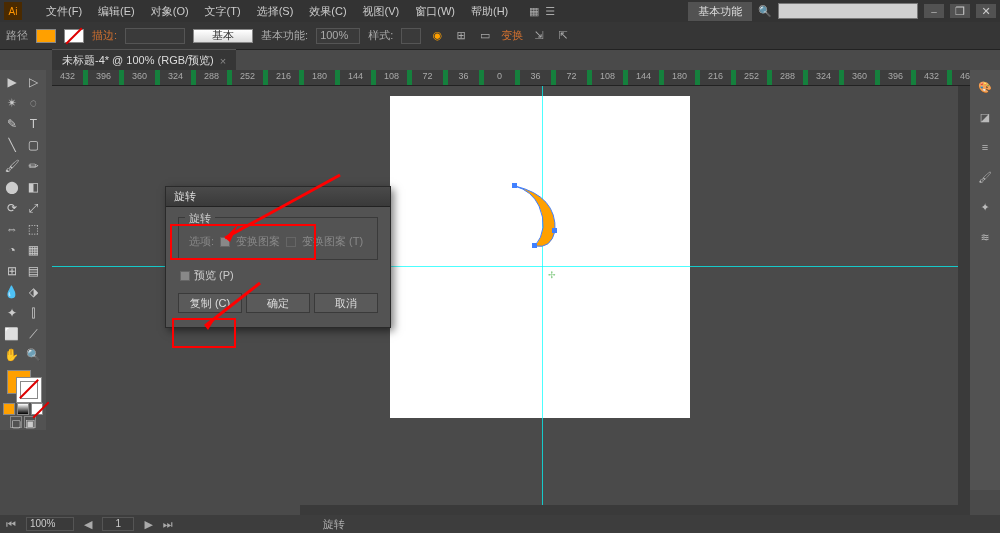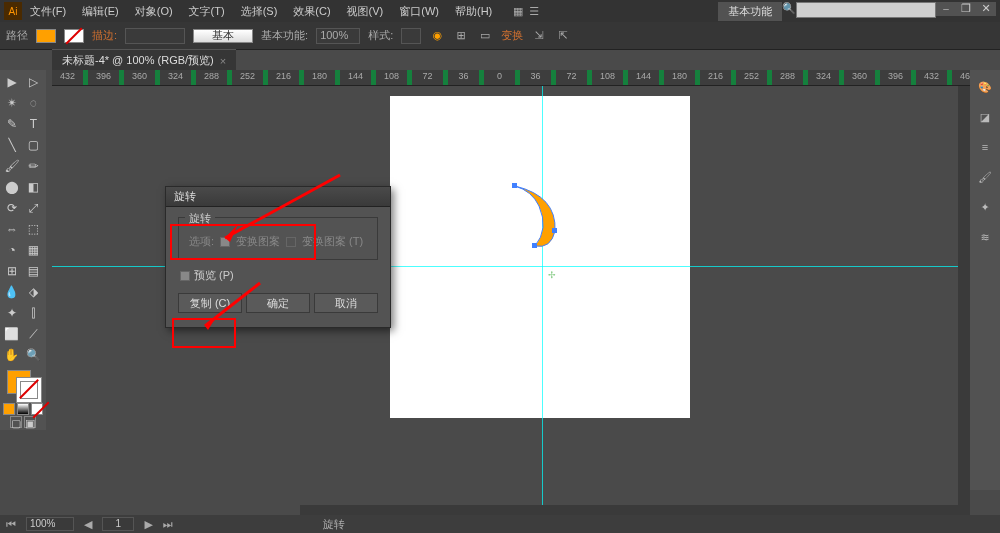--- a/index.html
+++ b/index.html
@@ -1,23 +1,23 @@
 <!DOCTYPE html>
 <html><head>
 <meta charset="utf-8">
 <style>
 * { margin: 0; padding: 0; box-sizing: border-box; font-family: "Microsoft YaHei", Arial, sans-serif; font-size: 11px; }
 body { width: 1000px; height: 533px; background: #4a4a4a; color: #ccc; overflow: hidden; position: relative; }
 
 
 .titlebar { height: 22px; background: #333; display: flex; align-items: center; padding: 0 4px; }
-.ai-logo { width: 18px; height: 18px; background: #4a2a00; color: #ff9500; font-weight: normal; display: flex; align-items: center; justify-content: center; margin-right: 2px; font-size: 10px; }
+.ai-logo { width: 18px; height: 18px; background: #4a2a00; color: #ff9500; font-weight: normal; display: flex; align-items: center; justify-content: center; margin-right: 18px; font-size: 10px; }
 .menu { display: flex; gap: 4px; }
 .menu-item { padding: 2px 6px; color: #ccc; cursor: default; }
-.titlebar-right { margin-left: auto; display: flex; align-items: flex-start; }
+.titlebar-right { margin-left: auto; display: flex; align-items: center; gap: 6px; }
 .workspace-label { background: #525252; padding: 2px 10px; color: #ddd; }
 .search-box { width: 140px; height: 16px; background: #d0d0d0; border: 1px solid #777; }
 .win-btn { width: 20px; height: 14px; background: #525252; display: flex; align-items: center; justify-content: center; color: #ccc; }
 
 
 .controlbar { height: 28px; background: #363636; border-bottom: 1px solid #222; display: flex; align-items: center; padding: 0 6px; gap: 8px; }
 .ctrl-label { color: #aaa; }
 .fill-swatch { width: 20px; height: 14px; background: #ffa000; border: 1px solid #888; }
 .no-stroke { width: 20px; height: 14px; background: #fff; border: 1px solid #888; position: relative; }
 .no-stroke::after { content: ''; position: absolute; left: -2px; top: 5px; width: 22px; height: 2px; background: #d00; transform: rotate(-45deg); }

